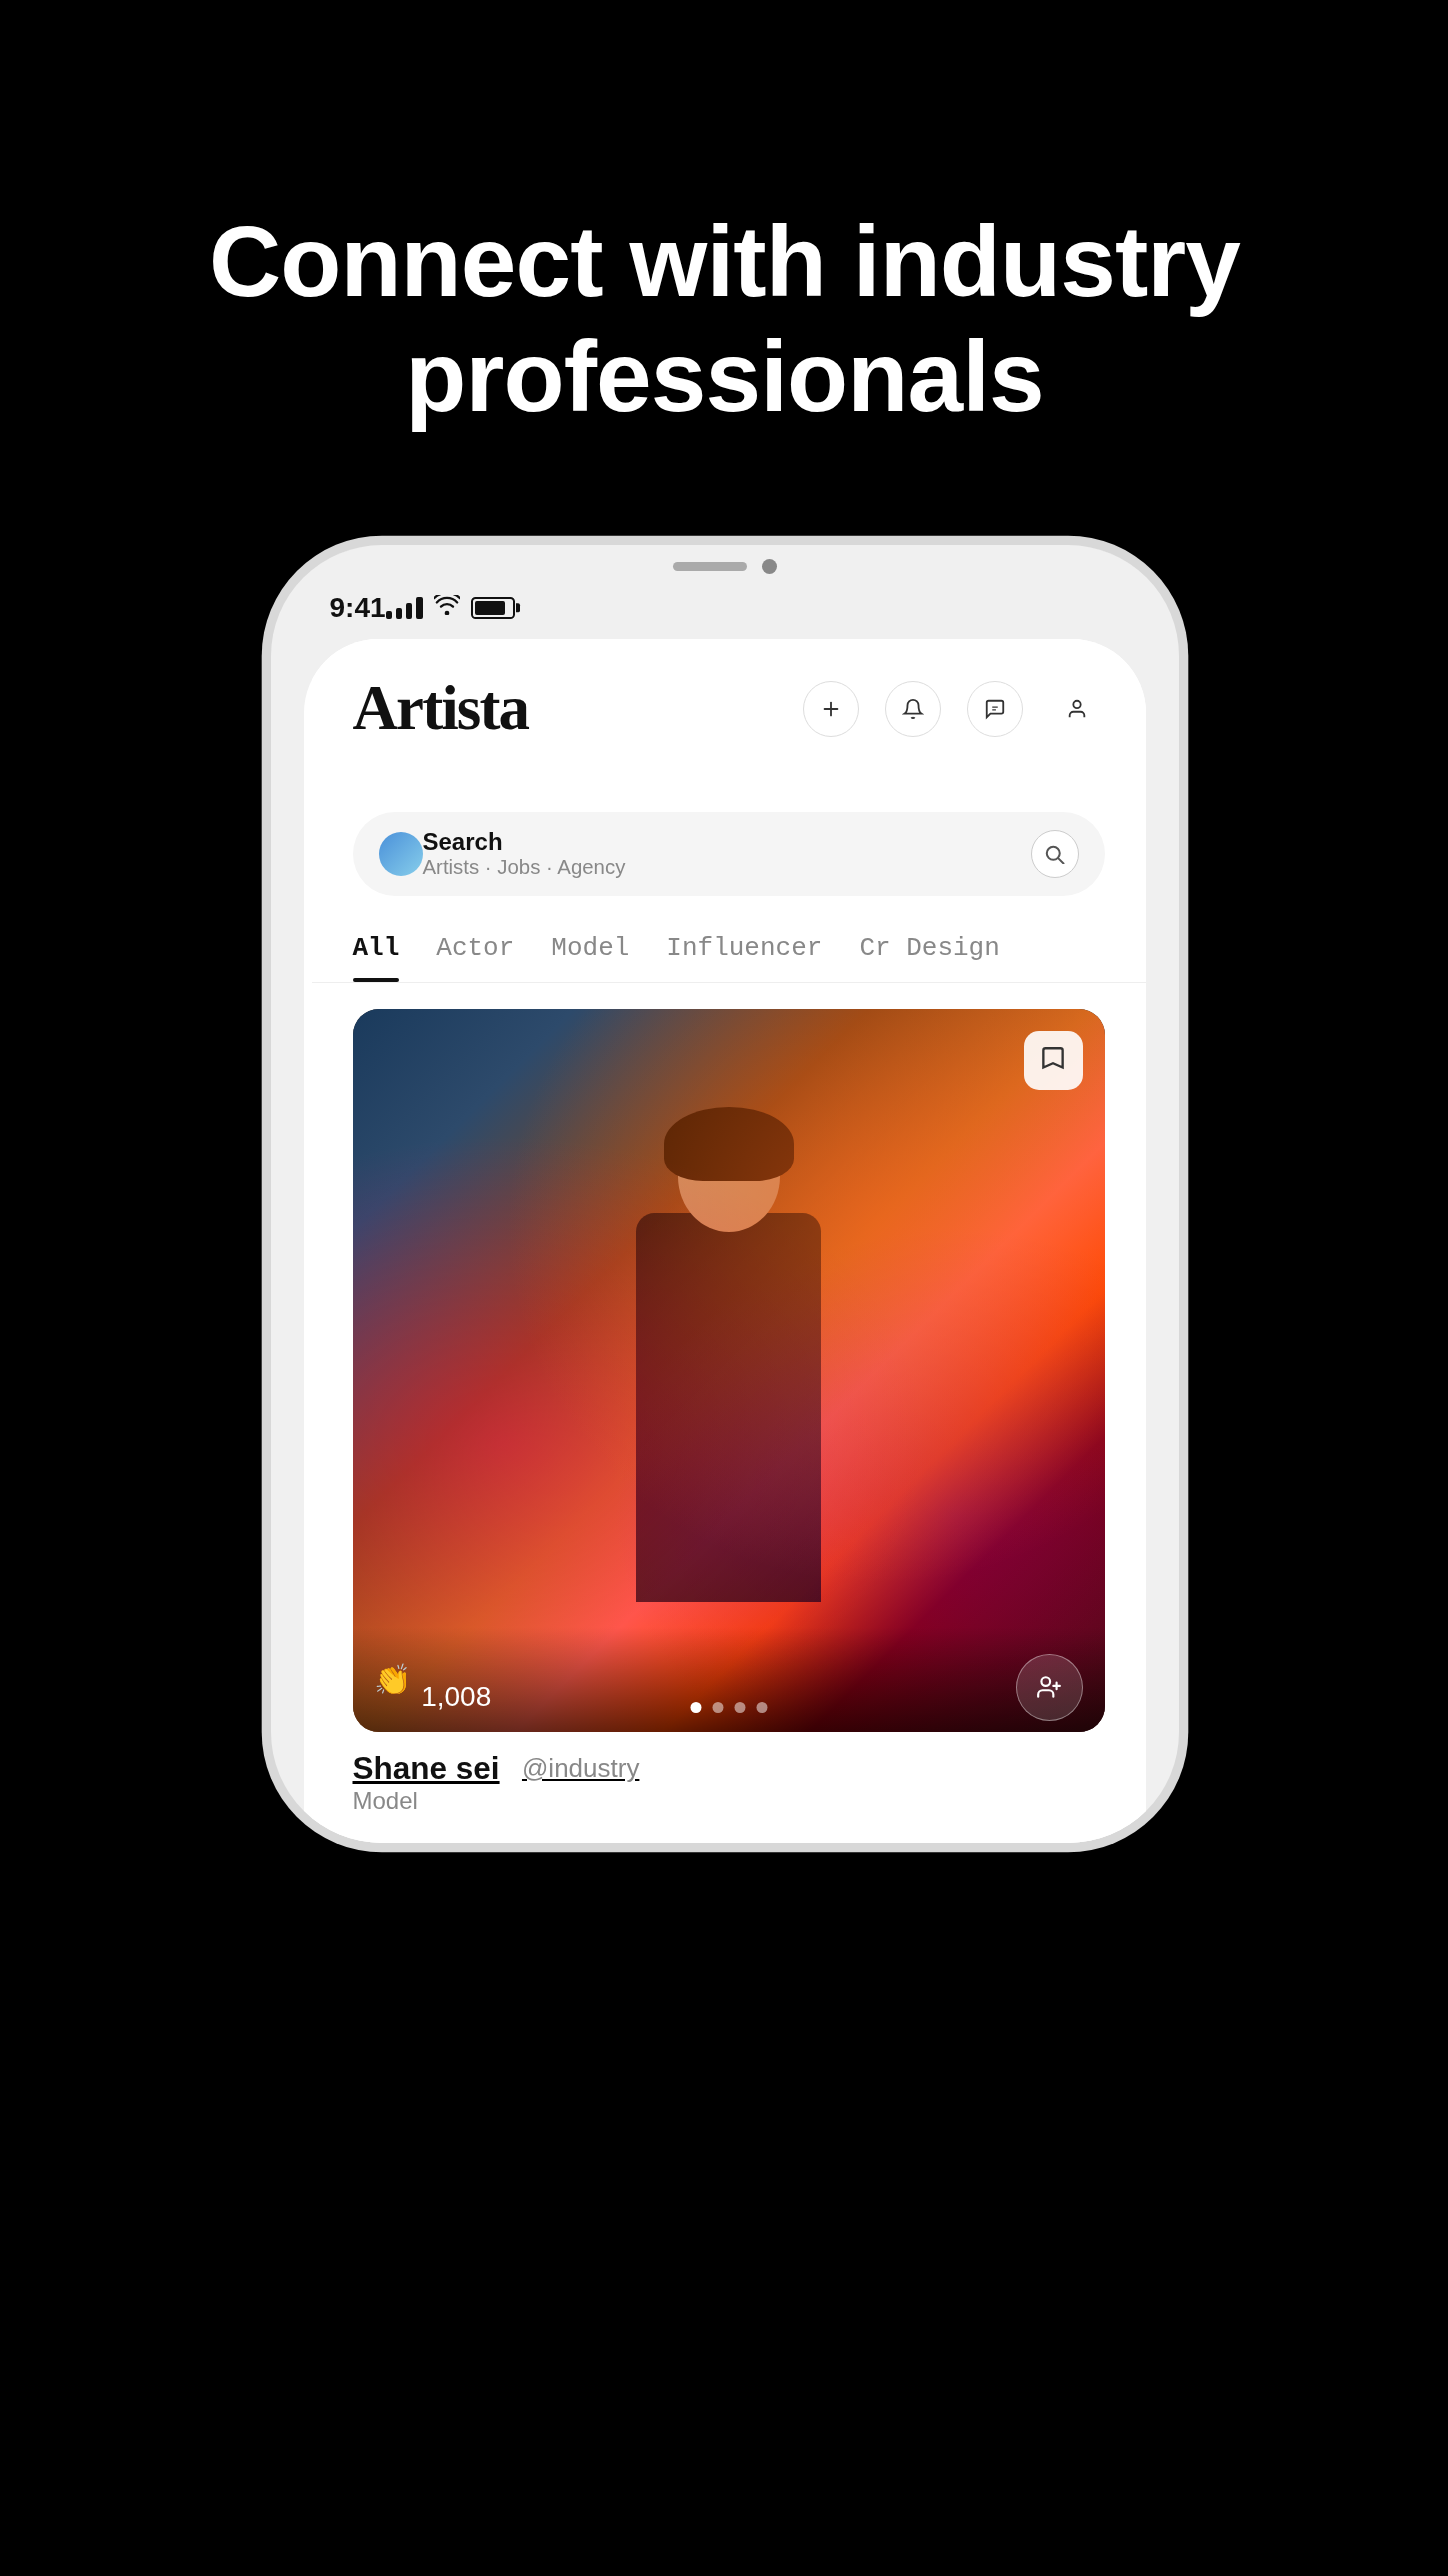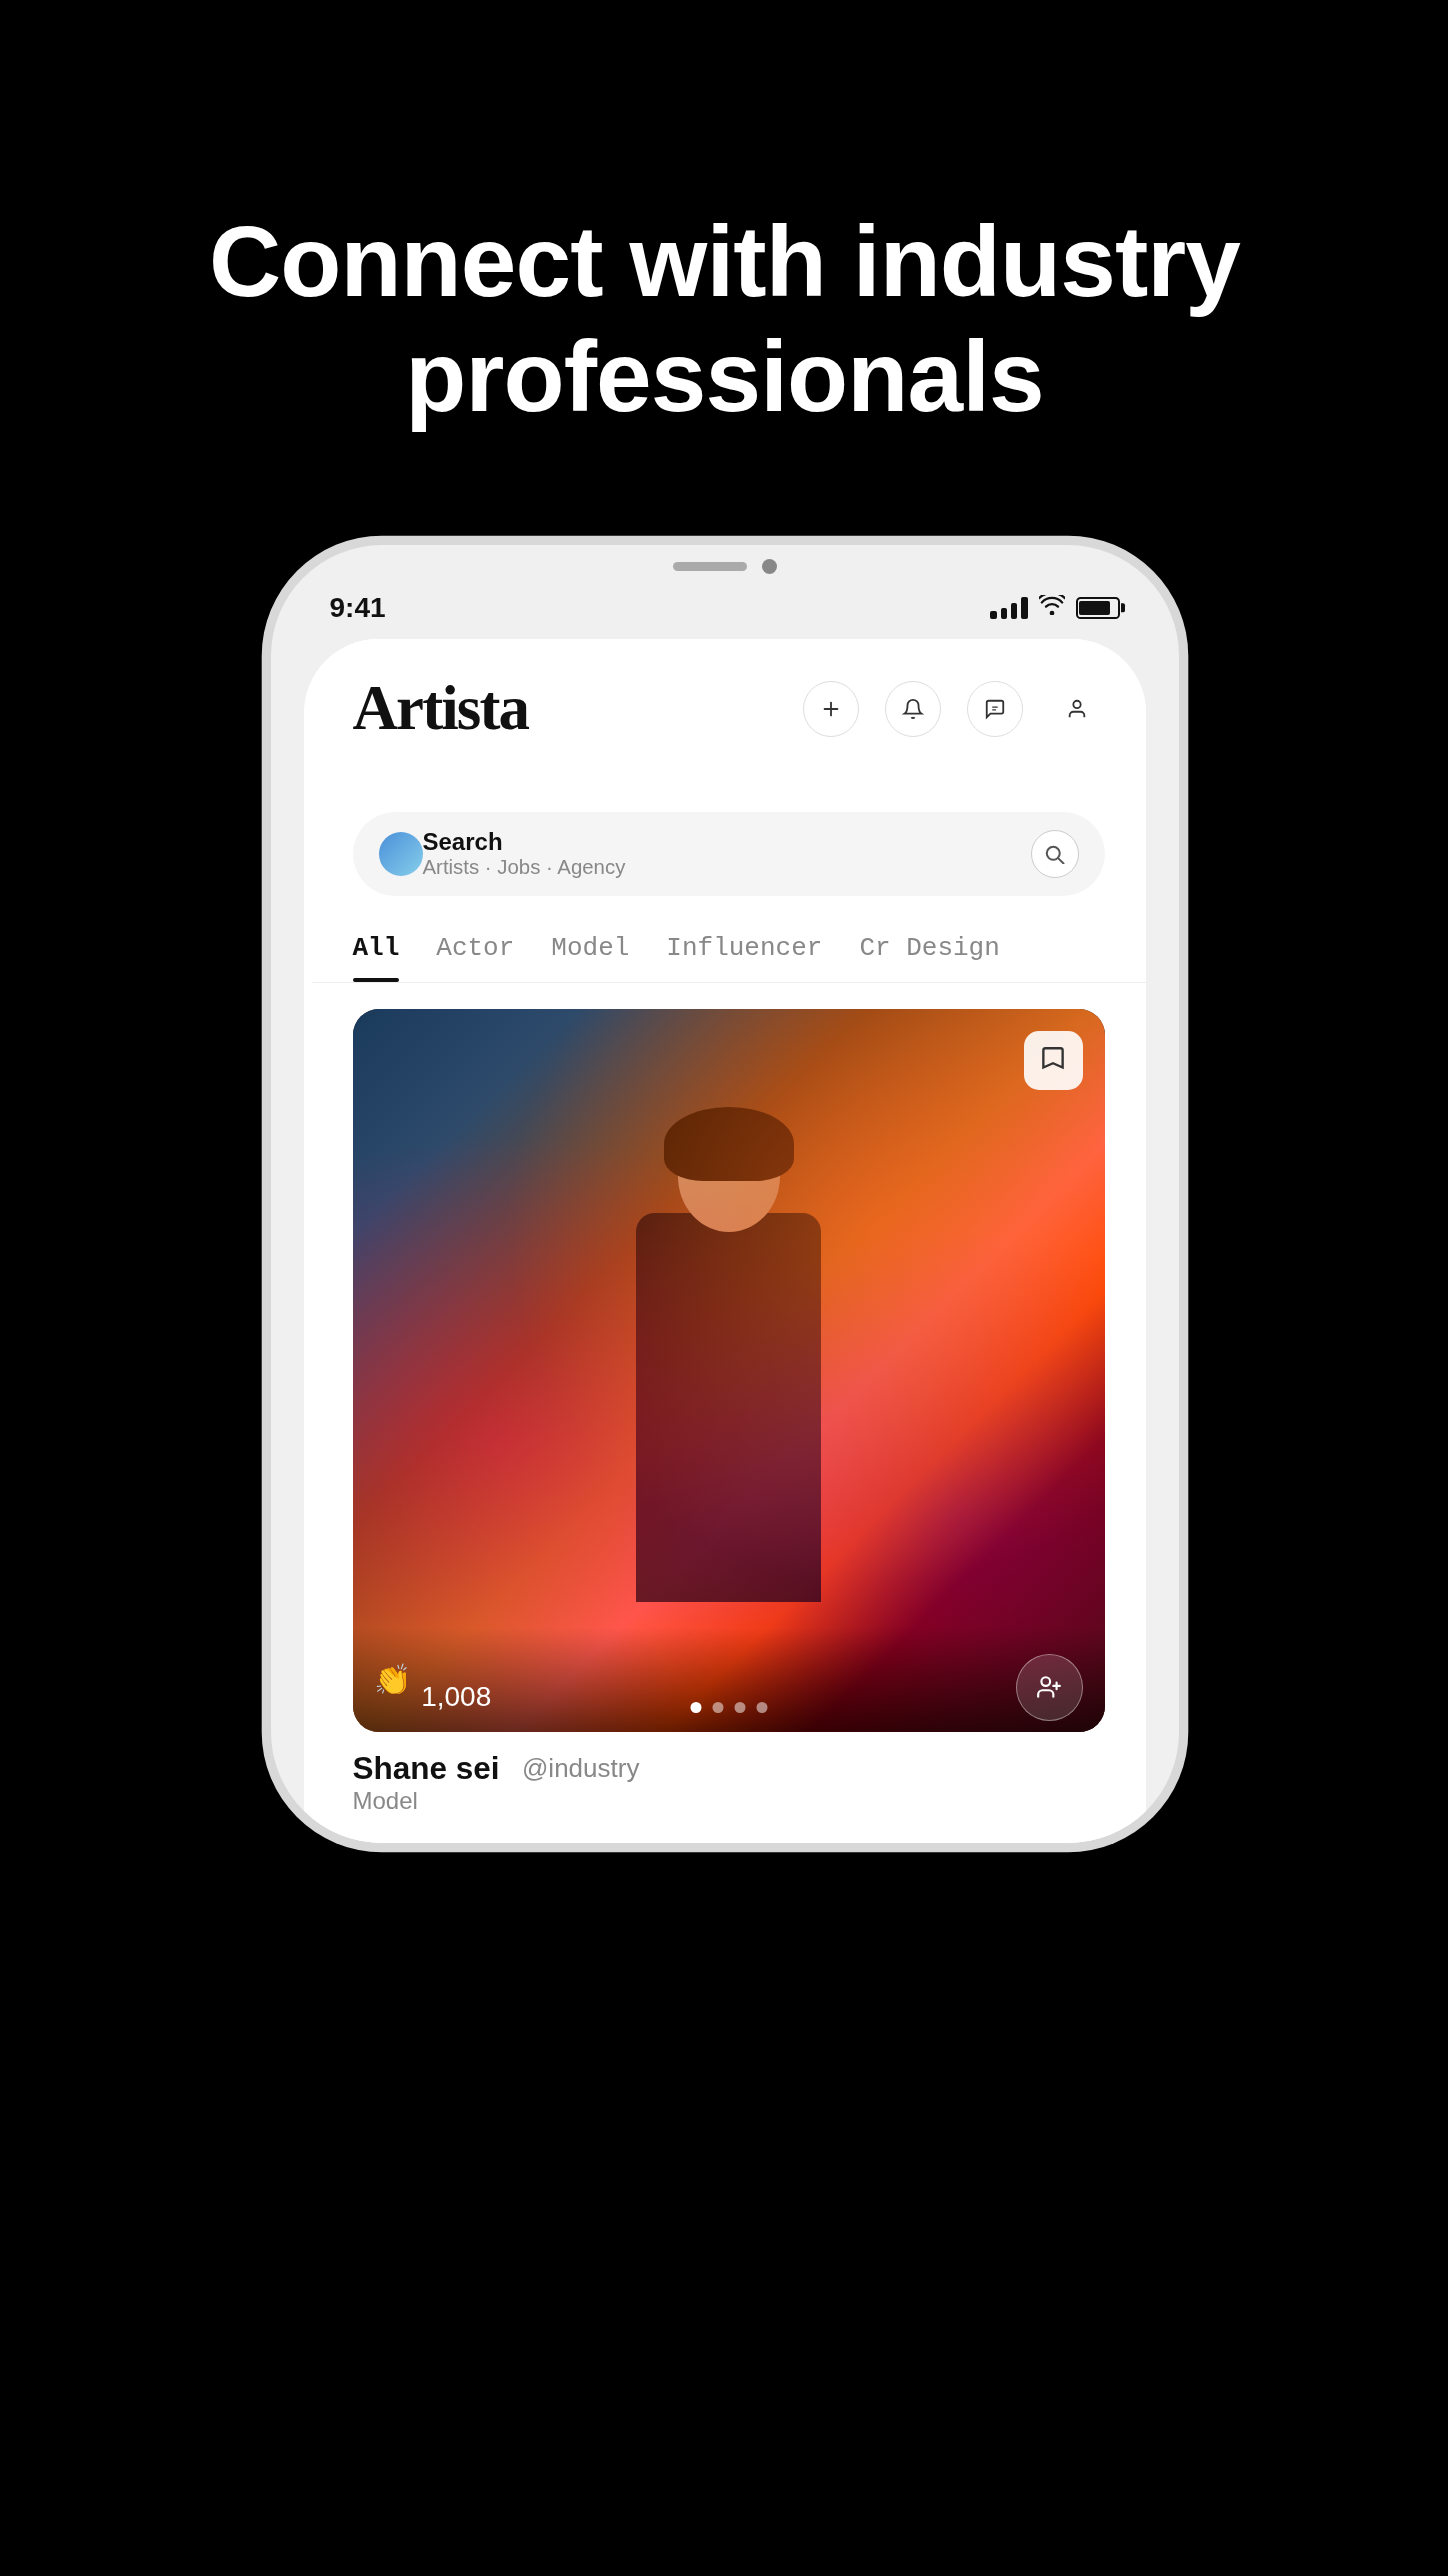--- a/index.html
+++ b/index.html
@@ -45,21 +45,20 @@
       box-shadow:
         0 0 0 9.3px #d8d8d8,
         0 56px 111px rgba(0,0,0,0.6);
       position: relative;
       overflow: hidden;
     }
 
     
     .phone-top-bar {
       display: flex;
-      justify-content: space-between;
       align-items: center;
       padding: 7.4px 26px 0 26px;
       height: 52px;
     }
 
     .status-time {
       font-size: 28px;
       font-weight: 600;
       color: #111;
     }
@@ -633,21 +632,21 @@
             <path d="M16 21v-2a4 4 0 0 0-4-4H6a4 4 0 0 0-4 4v2"></path>
             <circle cx="9" cy="7" r="4"></circle>
             <line x1="19" y1="8" x2="19" y2="14"></line>
             <line x1="22" y1="11" x2="16" y2="11"></line>
           </svg>
         </div>
       </div>
 
       <div class="artist-info">
         <div>
-          <div style="display:flex;align-items:center;gap:7.4px;">
+          <div style="display:flex;align-items:center;gap:7.4px;text-decoration:underline;">
             <span class="artist-name">Shane sei</span>
             <span class="artist-handle">@industry</span>
           </div>
           <div class="artist-role">Model</div>
         </div>
       </div>
 
     </div>
   </div>
 </div>

